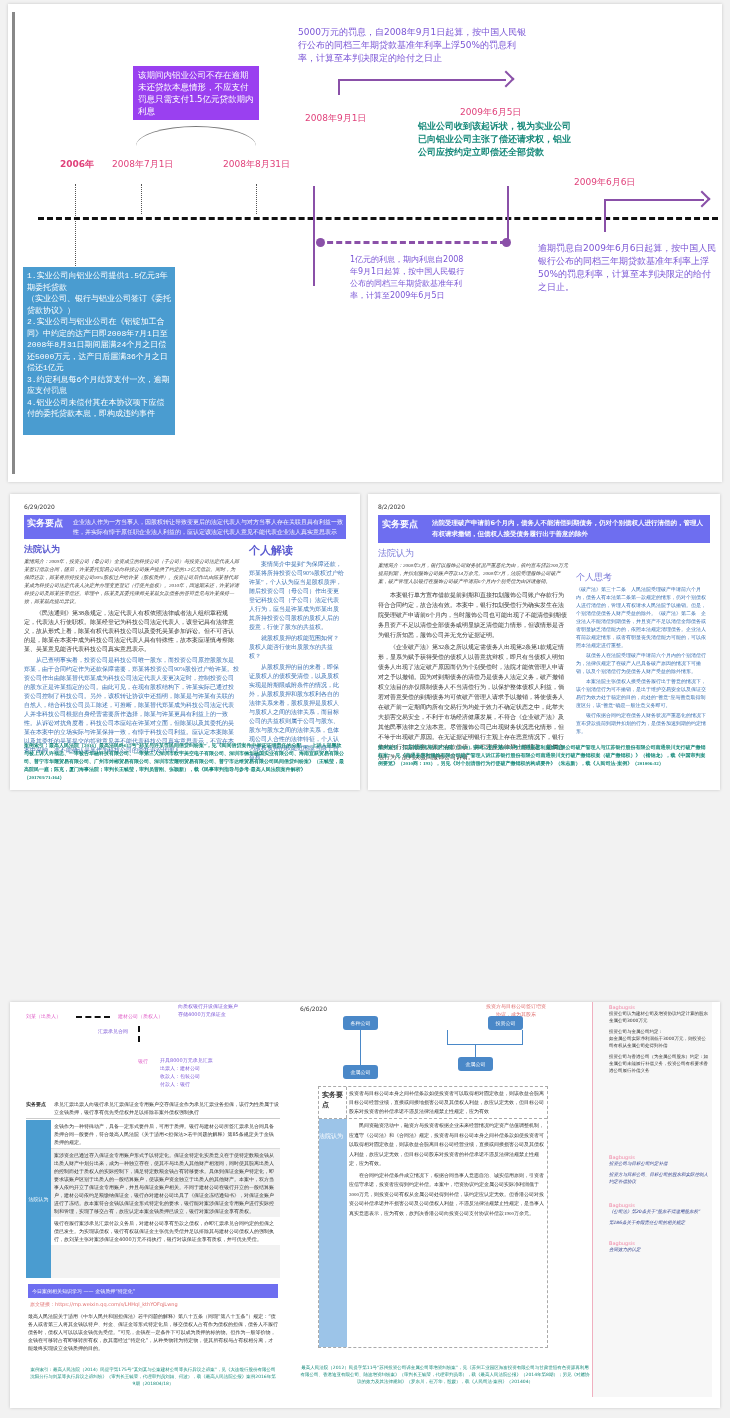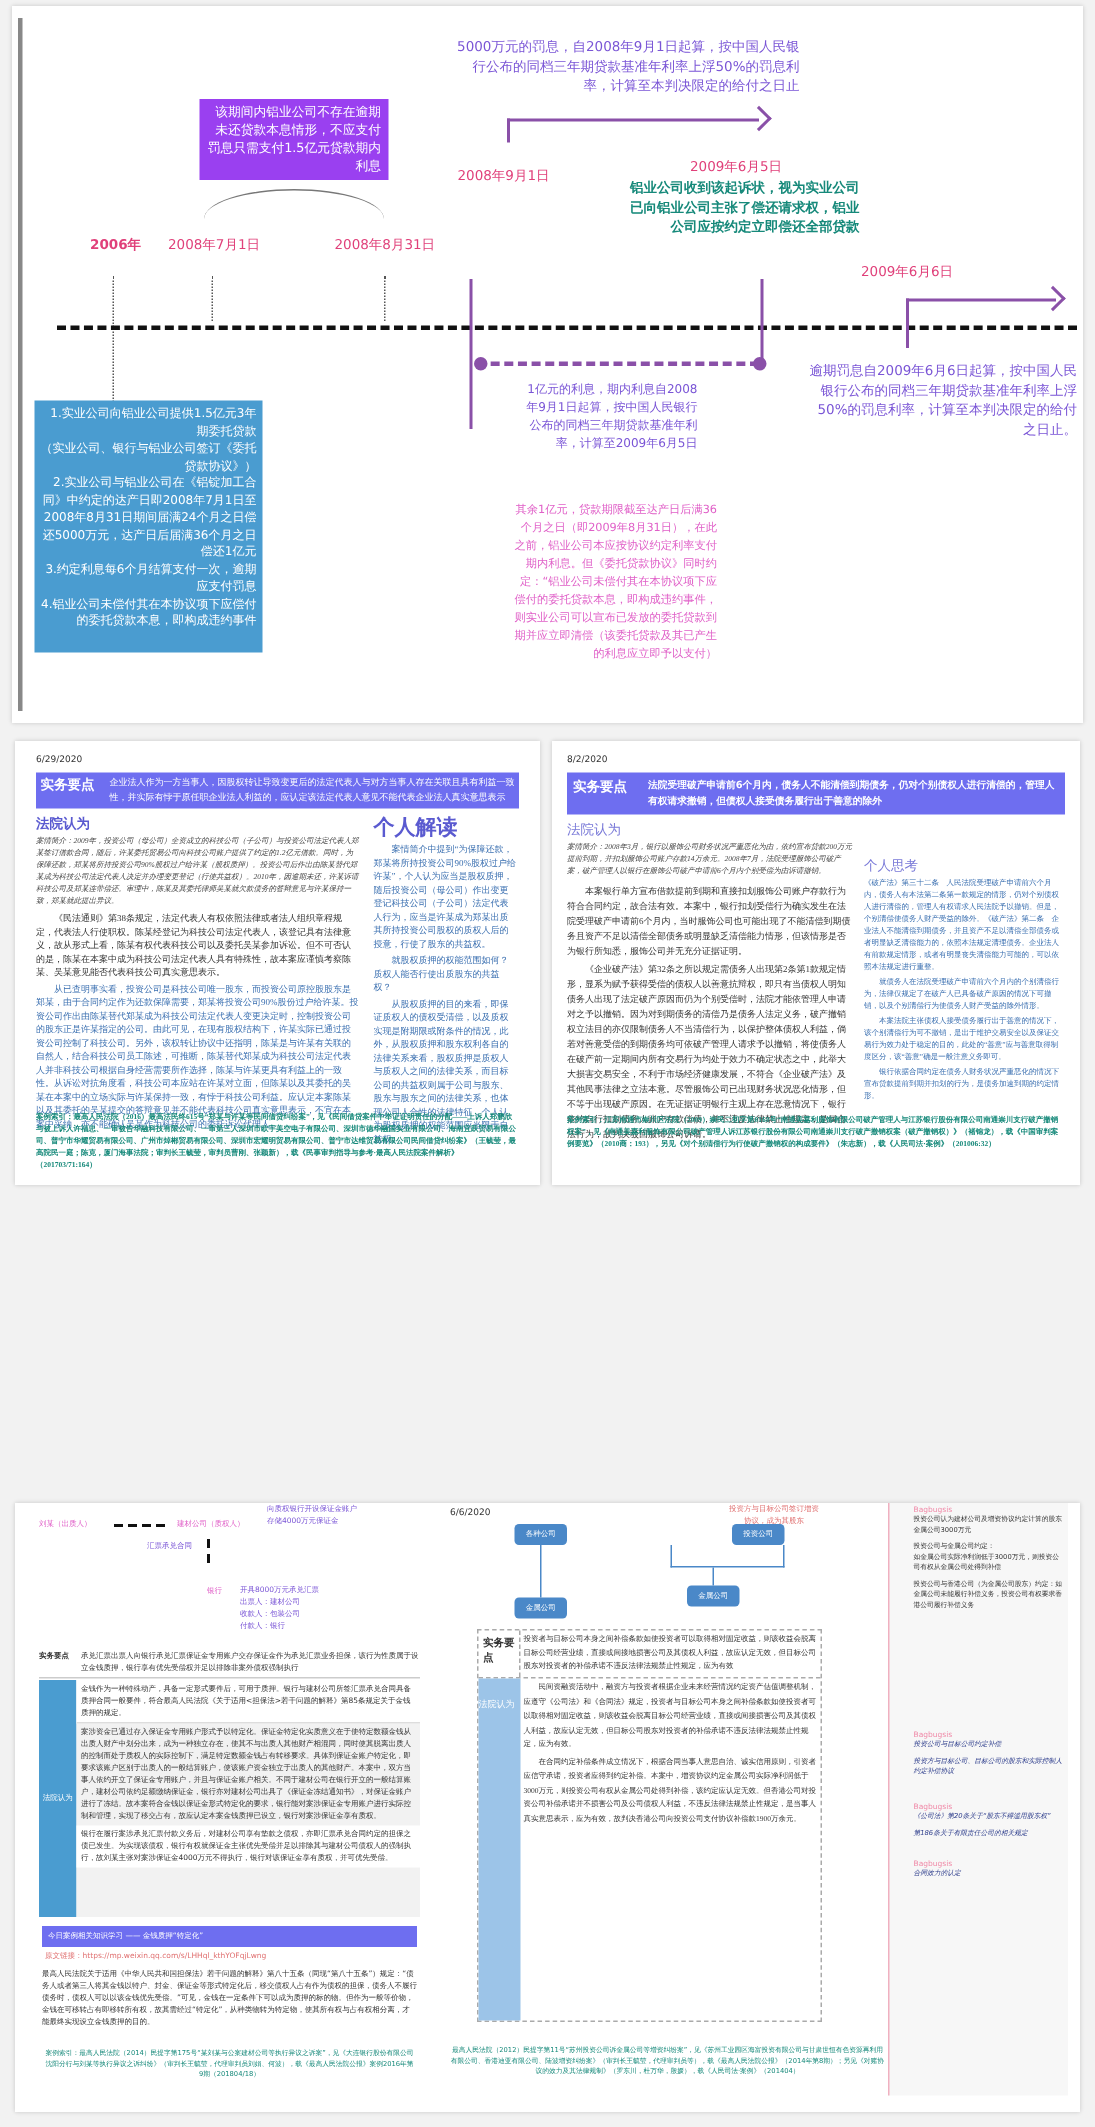--- a/index.html
+++ b/index.html
@@ -16,21 +16,21 @@
 .vline{background:#8a50a8;width:2px}
 .dotv{border-left:1px dotted #555}
 .small{font-size:6px;line-height:9px}
 .tiny{font-size:5px;line-height:8px}
 .serif{font-family:"Liberation Serif",serif}
 .bar{background:#6e6ef0;color:#fff}
 </style>
 </head>
 <body>
 
-<div class="card" style="left:8px;top:4px;width:714px;height:478px;text-align:right;">
+<div class="card" style="left:8px;top:4px;width:714px;height:478px;">
   <div class="abs" style="left:4px;top:8px;width:3px;height:462px;background:#888;"></div>
 
   <div class="abs t" style="left:290px;top:22px;width:235px;color:#7a55d6;font-size:9px;line-height:13px;">5000万元的罚息，自2008年9月1日起算，按中国人民银行公布的同档三年期贷款基准年利率上浮50%的罚息利率，计算至本判决限定的给付之日止</div>
   <div class="abs" style="left:330px;top:75px;width:2px;height:16px;background:#8a50a8;"></div>
   <div class="abs" style="left:330px;top:75px;width:168px;height:2px;background:#8a50a8;"></div>
   <div class="abs" style="left:492px;top:69px;width:12px;height:12px;border-top:2px solid #8a50a8;border-right:2px solid #8a50a8;transform:rotate(45deg);"></div>
 
   <div class="abs t" style="left:125px;top:62px;width:126px;padding:3px 5px;background:#9a40f0;color:#fff;font-size:8.5px;line-height:12px;">该期间内铝业公司不存在逾期未还贷款本息情形，不应支付罚息只需支付1.5亿元贷款期内利息</div>
   <div class="abs" style="left:128px;top:122px;width:120px;height:40px;border-top:1px solid #777;border-radius:50% 50% 0 0;"></div>
 
@@ -53,47 +53,46 @@
   <div class="abs" style="left:310px;top:237px;width:188px;border-top:3px dashed #8a50a8;"></div>
   <div class="abs" style="left:308px;top:234px;width:9px;height:9px;border-radius:50%;background:#8a50a8;"></div>
   <div class="abs" style="left:494px;top:234px;width:9px;height:9px;border-radius:50%;background:#8a50a8;"></div>
 
   <div class="abs" style="left:596px;top:195px;width:2px;height:33px;background:#8a50a8;"></div>
   <div class="abs" style="left:596px;top:195px;width:100px;height:2px;background:#8a50a8;"></div>
   <div class="abs" style="left:688px;top:189px;width:12px;height:12px;border-top:2px solid #8a50a8;border-right:2px solid #8a50a8;transform:rotate(45deg);"></div>
 
   <div class="abs t violet" style="left:530px;top:238px;width:180px;">逾期罚息自2009年6月6日起算，按中国人民银行公布的同档三年期贷款基准年利率上浮50%的罚息利率，计算至本判决限定的给付之日止。</div>
 
-  <div class="abs" style="left:15px;top:263px;width:152px;height:168px;background:#4a9cd0;color:#fff;padding:3px 4px;font-size:8px;line-height:11.5px;">
+  <div class="abs" style="left:15px;top:263px;width:152px;height:168px;background:#4a9cd0;color:#fff;padding:3px 4px;font-size:8px;line-height:11.5px;font-family:Liberation Mono, monospace;">
     <div>1.实业公司向铝业公司提供1.5亿元3年期委托贷款</div>
     <div>（实业公司、银行与铝业公司签订《委托贷款协议》）</div>
     <div>2.实业公司与铝业公司在《铝锭加工合同》中约定的达产日即2008年7月1日至2008年8月31日期间届满24个月之日偿还5000万元，达产日后届满36个月之日偿还1亿元</div>
     <div>3.约定利息每6个月结算支付一次，逾期应支付罚息</div>
     <div>4.铝业公司未偿付其在本协议项下应偿付的委托贷款本息，即构成违约事件</div>
   </div>
 
   <div class="abs t violet" style="left:342px;top:250px;width:115px;font-size:8px;line-height:12px;">1亿元的利息，期内利息自2008年9月1日起算，按中国人民银行公布的同档三年期贷款基准年利率，计算至2009年6月5日</div>
-  <div class="abs mag" style="left:332px;top:330px;width:138px;font-size:7.5px;line-height:12px;">其余1亿元，贷款期限截至达产日后满36个月之日（即2009年8月31日），在此之前，铝业公司本应按协议约定利率支付期内利息。但《委托贷款协议》同时约定：“铝业公司未偿付其在本协议项下应偿付的委托贷款本息，即构成违约事件，则实业公司可以宣布已发放的委托贷款到期并应立即清偿（该委托贷款及其已产生的利息应立即予以支付）</div>
 </div>
 
 <div class="card" style="left:10px;top:494px;width:350px;height:296px;padding:8px 14px;">
   <div class="small" style="color:#333;">6/29/2020</div>
   <div class="bar" style="display:flex;margin-top:4px;padding:2px 3px;">
     <div style="font-weight:bold;font-size:9px;width:46px;flex-shrink:0;">实务要点</div>
     <div class="serif small" style="font-size:6px;line-height:10px;">企业法人作为一方当事人，因股权转让导致变更后的法定代表人与对方当事人存在关联且具有利益一致性，并实际有悖于原任职企业法人利益的，应认定该法定代表人意见不能代表企业法人真实意思表示</div>
   </div>
   <div style="display:flex;gap:10px;margin-top:4px;">
     <div style="width:215px;">
       <div style="font-weight:bold;color:#5a5ad0;font-size:9px;">法院认为</div>
       <div class="serif tiny" style="font-style:italic;margin-top:2px;color:#444;">案情简介：2009年，投资公司（母公司）全资成立的科技公司（子公司）与投资公司法定代表人郑某签订借款合同，随后，许某委托贸易公司向科技公司账户提供了约定的1.2亿元借款。同时，为保障还款，郑某将所持投资公司90%股权过户给许某（股权质押）。投资公司后作出由陈某替代郑某成为科技公司法定代表人决定并办理变更登记（行使共益权）。2010年，因逾期未还，许某诉请科技公司及郑某连带偿还。审理中，陈某及其委托律师吴某就欠款债务的答辩意见与许某保持一致，郑某就此提出异议。</div>
       <div class="serif small" style="margin-top:3px;text-indent:2em;">《民法通则》第38条规定，法定代表人有权依照法律或者法人组织章程规定，代表法人行使职权。陈某经登记为科技公司法定代表人，该登记具有法律意义，故从形式上看，陈某有权代表科技公司以及委托吴某参加诉讼。但不可否认的是，陈某在本案中成为科技公司法定代表人具有特殊性，故本案应谨慎考察陈某、吴某意见能否代表科技公司真实意思表示。</div>
       <div class="serif small" style="margin-top:2px;text-indent:2em;color:#3a6fb0;">从已查明事实看，投资公司是科技公司唯一股东，而投资公司原控股股东是郑某，由于合同约定作为还款保障需要，郑某将投资公司90%股份过户给许某。投资公司作出由陈某替代郑某成为科技公司法定代表人变更决定时，控制投资公司的股东正是许某指定的公司。由此可见，在现有股权结构下，许某实际已通过投资公司控制了科技公司。另外，该权转让协议中还指明，陈某是与许某有关联的自然人，结合科技公司员工陈述，可推断，陈某替代郑某成为科技公司法定代表人并非科技公司根据自身经营需要所作选择，陈某与许某更具有利益上的一致性。从诉讼对抗角度看，科技公司本应站在许某对立面，但陈某以及其委托的吴某在本案中的立场实际与许某保持一致，有悖于科技公司利益。应认定本案陈某以及其委托的吴某提交的答辩意见并不能代表科技公司真实意思表示，不宜在本案中采纳，亦不能确认吴某作为科技公司的委托诉讼代理人。</div>
     </div>
     <div style="width:95px;">
-      <div style="font-weight:bold;color:#5a5ad0;font-size:14px;">个人解读</div>
+      <div style="font-weight:bold;color:#5a5ad0;font-size:11px;">个人解读</div>
       <div class="serif small" style="margin-top:2px;text-indent:2em;color:#3a6fb0;">案情简介中提到“为保障还款，郑某将所持投资公司90%股权过户给许某”，个人认为应当是股权质押，随后投资公司（母公司）作出变更登记科技公司（子公司）法定代表人行为，应当是许某成为郑某出质其所持投资公司股权的质权人后的授意，行使了股东的共益权。</div>
       <div class="serif small" style="margin-top:2px;text-indent:2em;color:#3a6fb0;">就股权质押的权能范围如何？质权人能否行使出质股东的共益权？</div>
       <div class="serif small" style="margin-top:2px;text-indent:2em;color:#3a6fb0;">从股权质押的目的来看，即保证质权人的债权受清偿，以及质权实现是附期限或附条件的情况，此外，从股权质押和股东权利各自的法律关系来看，股权质押是质权人与质权人之间的法律关系，而目标公司的共益权则属于公司与股东、股东与股东之间的法律关系，也体现公司人合性的法律特征，个人认为股权质押的权能范围应当限于自益权。</div>
     </div>
   </div>
   <div class="serif tiny" style="position:absolute;left:14px;top:248px;width:320px;color:#16897a;font-weight:bold;">案例索引：最高人民法院（2016）最高法民终615号“郑某与许某等民间借贷纠纷案”，见《民间借贷案件中举证证明责任的分配——上诉人郑鹏欣与被上诉人许福忠、一审被告华融科技有限公司、一审第三人深圳市欧宇美空电子有限公司、深圳市德华融国实业有限公司、海南宜跃贸易有限公司、普宁市华耀贸易有限公司、广州市焯郴贸易有限公司、深圳市宏耀明贸易有限公司、普宁市达维贸易有限公司民间借贷纠纷案》（王毓莹，最高院民一庭；陈克，厦门海事法院；审判长王毓莹，审判员曹刚、张颖新），载《民事审判指导与参考·最高人民法院案件解析》（201703/71:164）</div>
 </div>
 
 <div class="card" style="left:368px;top:494px;width:352px;height:296px;padding:8px 10px;">
   <div class="small">8/2/2020</div>

